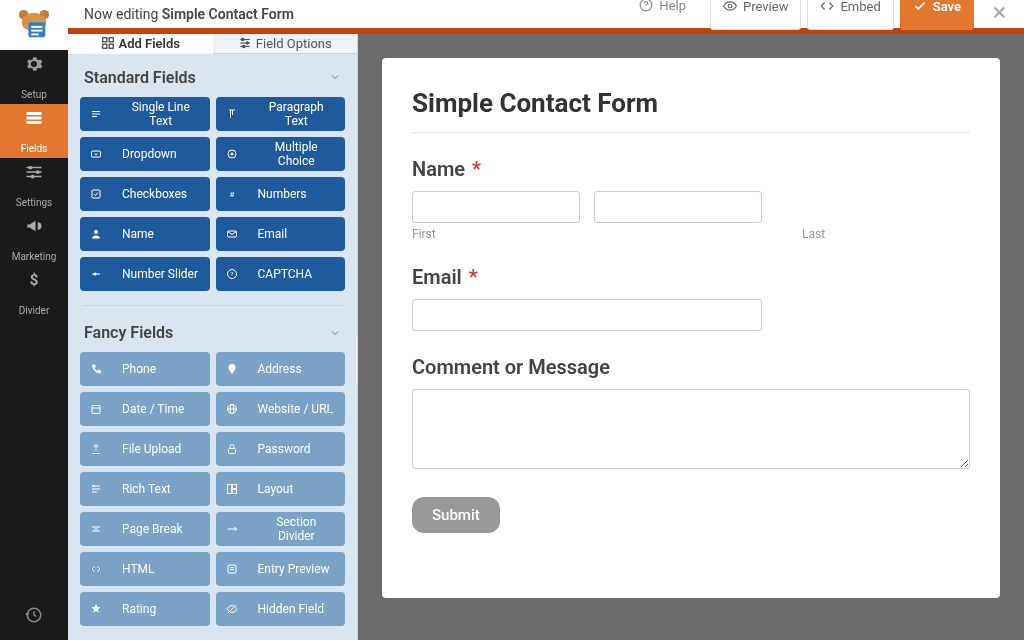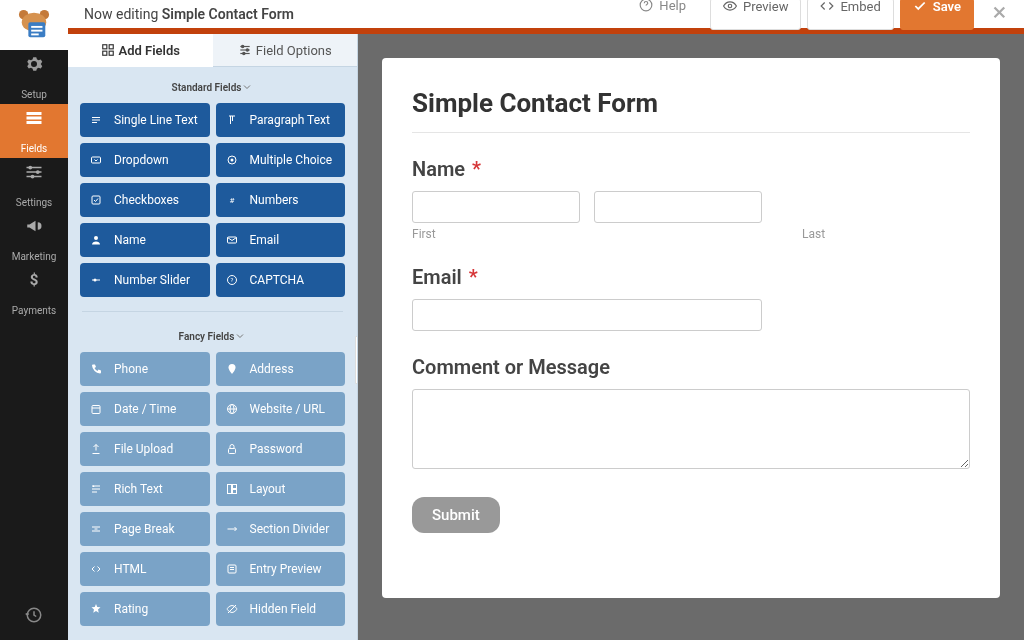--- a/index.html
+++ b/index.html
@@ -22,24 +22,24 @@
 .tb-help{background:none;border:none;color:#888;margin-right:6px}
 .tb-save{background:#e27730;border-color:#e27730;color:#fff;font-weight:600}
 .tb-close{margin-left:16px;color:#aaa;cursor:pointer;font-size:20px}
 .workspace{flex:1;display:flex;overflow:hidden}
 .panel{width:290px;background:#d9e6f2;display:flex;flex-direction:column;border-right:1px solid #c5d5e3;position:relative;overflow-y:auto}
 .panel-tabs{display:flex;height:44px;background:#eef3f8}
 .panel-tab{flex:1;display:flex;align-items:center;justify-content:center;gap:4px;font-size:13px;color:#555;cursor:pointer;border-bottom:1px solid #c5d5e3}
 .panel-tab.active{background:#fff;font-weight:600;color:#333;border-bottom-color:transparent}
 .panel-tab svg{width:14px;height:14px}
 .collapse-handle{position:absolute;right:-12px;top:302px;width:14px;height:48px;background:#fff;border:1px solid #ddd;border-radius:0 8px 8px 0;display:flex;align-items:center;justify-content:center;cursor:pointer;z-index:5;font-size:11px;color:#666}
-.section-head{display:flex;align-items:center;justify-content:center;padding:14px 16px 10px;font-size:10px;font-weight:600;color:#444;cursor:pointer}
+.section-head{display:flex;align-items:center;justify-content:space-between;padding:14px 16px 10px;font-size:16px;font-weight:600;color:#444;cursor:pointer}
 .section-head svg{width:12px;height:12px;color:#777}
 .field-grid{display:grid;grid-template-columns:1fr 1fr;gap:6px;padding:0 12px 14px}
-.field-btn{height:34px;border-radius:4px;display:flex;align-items:center;gap:12px;padding:0 10px;font-size:12px;cursor:pointer;color:#fff;background:#1e5a9c;border:none}
+.field-btn{height:34px;border-radius:4px;display:flex;align-items:center;gap:20px;padding:0 10px;font-size:12px;cursor:pointer;color:#fff;background:#1e5a9c;border:none}
 .field-btn svg{width:12px;height:12px;flex-shrink:0}
 .field-btn.fancy{background:#7aa3c7}
 .divider{height:1px;background:#c5d5e3;margin:0 14px 4px}
 .canvas{flex:1;background:#6b6b6b;padding:24px;overflow:auto}
 .form-card{background:#fff;border-radius:4px;padding:30px 30px 36px;min-height:540px}
 .form-title{font-size:26px;font-weight:700;color:#333;margin-bottom:14px}
 .form-hr{border:none;border-top:1px solid #e5e5e5;margin-bottom:24px}
 .form-label{font-size:20px;font-weight:600;color:#444;margin-bottom:10px;display:block}
 .req{color:#d63638;margin-left:2px}
 .name-row{display:flex;gap:14px;margin-bottom:4px}
@@ -98,21 +98,21 @@
   <div class="rail-item">
     <svg viewBox="0 0 24 24" fill="currentColor">
         <path d="M3 10v4h3l8 5V5l-8 5H3zm14-3v10a5 5 0 000-10z"></path>
       </svg>
     <span>Marketing</span>
   </div>
   <div class="rail-item">
     <svg viewBox="0 0 24 24" fill="currentColor">
         <text x="12" y="19" text-anchor="middle" font-size="20" font-weight="bold">$</text>
       </svg>
-    <span>Payments</span>
+    <span>Divider</span>
   </div>
   <div class="rail-spacer"></div>
   <div class="rail-bottom">
     <svg width="18" height="18" viewBox="0 0 24 24" fill="none" stroke="currentColor" stroke-width="2">
         <path d="M3 12a9 9 0 109-9 9 9 0 00-9 9zm0 0l-2-2m2 2l2-2M12 7v5l3 2"></path>
       </svg>
   </div>
 </div>
 
 <div class="main">

